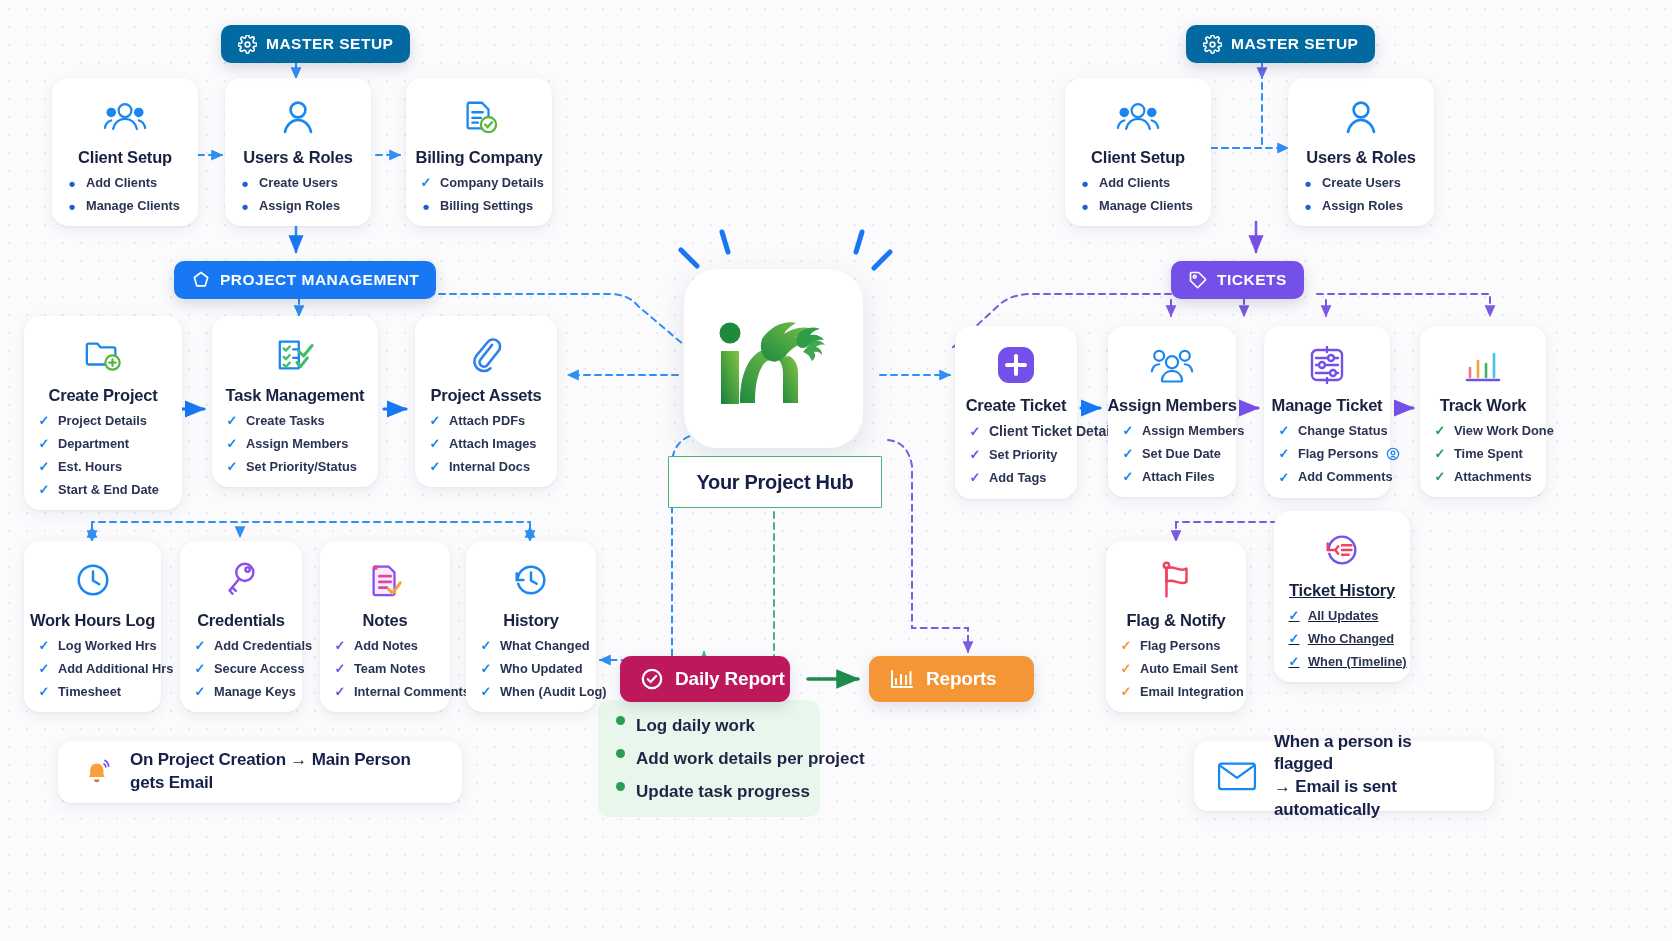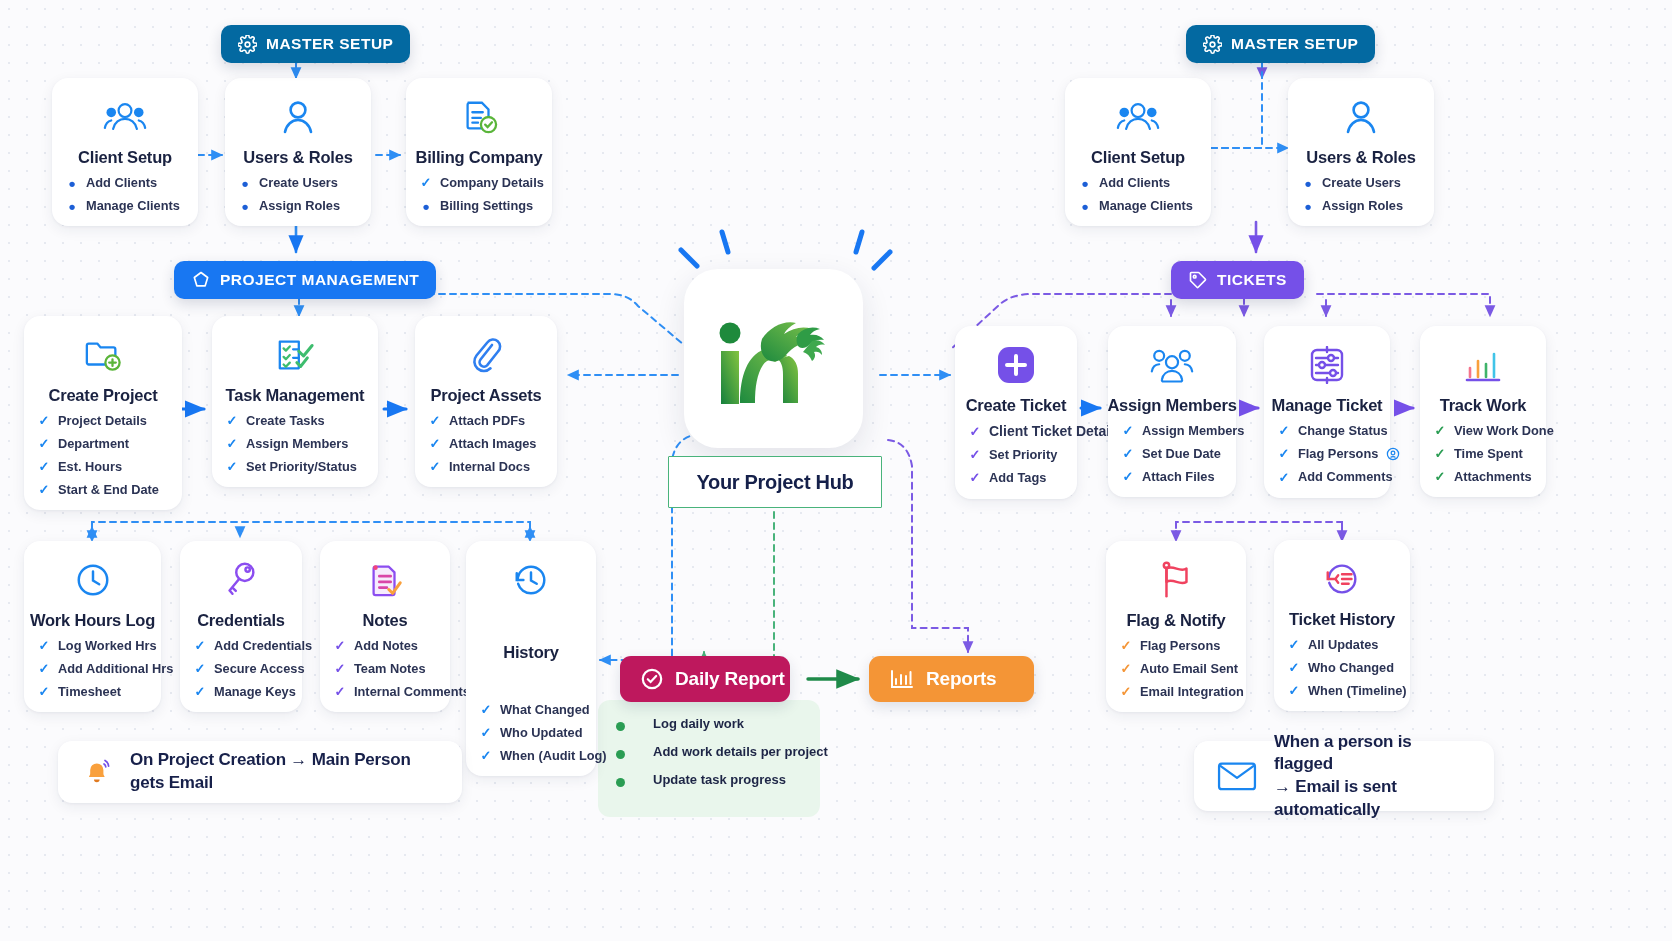--- a/index.html
+++ b/index.html
@@ -67,22 +67,22 @@
   }
   .repChip.green{background:#be185d;}
   .repChip.orange{background:#f49536;}
   .repBody{
     position:absolute;border-radius:12px;padding:16px 18px;box-sizing:border-box;z-index:2;
   }
   .repBody.green{background:#e9f6ec;}
   .repBody.orange{background:#fdf0e1;}
   .repBody ul{list-style:none;margin:0;padding:0;}
   .repBody li{
-    font-size:13px;font-weight:600;color:#1d2murky;color:#1d2546;
-    display:flex;align-items:flex-end;gap:28px;margin-bottom:13px;white-space:nowrap;
+    font-size:17px;font-weight:600;color:#1d2murky;color:#1d2546;
+    display:flex;align-items:flex-start;gap:11px;margin-bottom:13px;white-space:nowrap;
   }
   .repBody li:last-child{margin-bottom:0;}
   .bul{width:9px;height:9px;border-radius:50%;background:#2a9d53;flex:0 0 auto;}
 
   
   .note{
     position:absolute;background:#fff;border-radius:14px;
     box-shadow:0 4px 14px rgba(24,39,75,.07),0 1px 3px rgba(24,39,75,.05);
     display:flex;align-items:center;gap:16px;padding:0 22px;box-sizing:border-box;z-index:3;
   }
@@ -414,21 +414,21 @@
           <span class="mk" style="color:#7550e8">✓</span>
           <span>Team Notes</span>
         </li>
     <li>
           <span class="mk" style="color:#7550e8">✓</span>
           <span>Internal Comments</span>
         </li>
   </ul>
 </div>
 
-<div class="card" style="left:466px;top:541px;width:130px;gap:32px;">
+<div class="card" style="left:466px;top:541px;width:130px;">
   <div class="ico">
     <svg width="38" height="38" viewBox="0 0 40 40" fill="none" stroke="#1a86f0" stroke-width="2.6" stroke-linecap="round">
       <path d="M6 20a14 14 0 1114 14A14 14 0 016.5 24"></path>
       <path d="M5 13v7h7"></path>
           <path d="M20 12v8.5l6 3.5"></path>
         </svg>
       </div>
   <div class="ttl">History</div>
   <ul>
     <li>
@@ -667,21 +667,21 @@
           <span class="mk" style="color:#f49536">✓</span>
           <span>Auto Email Sent</span>
         </li>
     <li>
           <span class="mk" style="color:#f49536">✓</span>
           <span>Email Integration</span>
         </li>
   </ul>
 </div>
 
-<div class="card" style="left:1274px;top:540px;width:136px;">
+<div class="card" style="left:1274px;top:511px;width:136px;text-decoration:underline;">
   <div class="ico">
     <svg width="40" height="40" viewBox="0 0 42 42" fill="none" stroke-width="2.5" stroke-linecap="round">
       <path d="M7 21a14 14 0 1114 14A14 14 0 017.6 25" stroke="#7550e8"></path>
       <path d="M6 14v7h7" stroke="#f0425f"></path>
       <path d="M17 17l-3 4 3 4" stroke="#f0425f"></path>
       <path d="M21 16h10M21 21h10M21 26h7" stroke="#f0425f"></path>
         </svg>
       </div>
   <div class="ttl">Ticket History</div>
   <ul>

